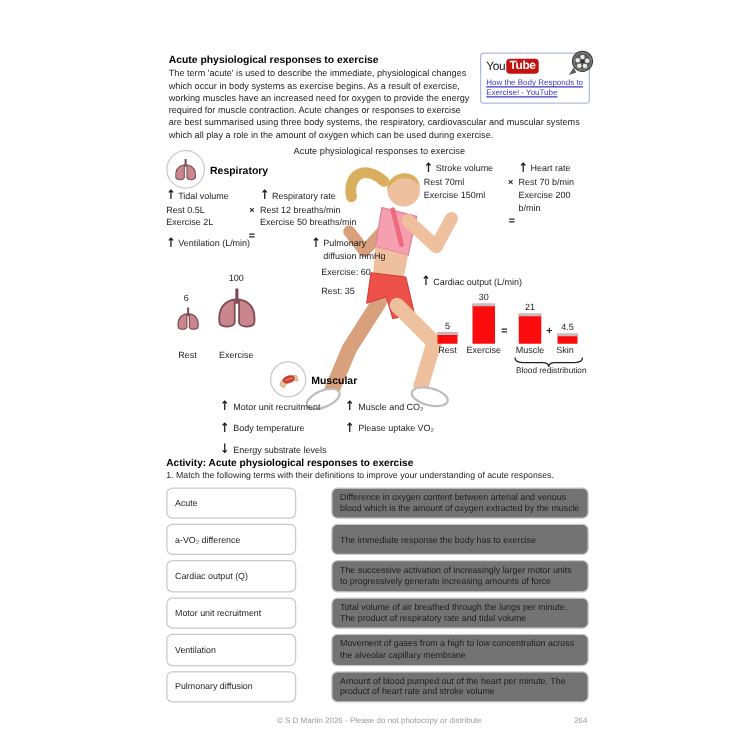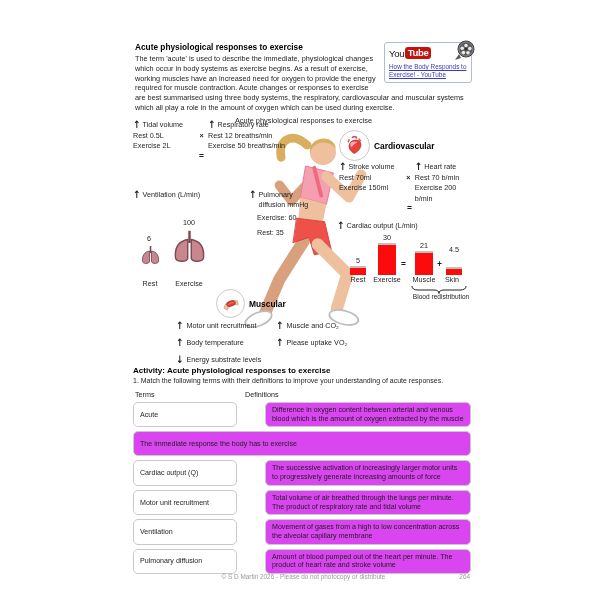--- a/index.html
+++ b/index.html
@@ -73,21 +73,21 @@
   
   .activity-block{left:133px;top:366px;width:338px;}
   .activity-title{font-size:8.1px;font-weight:700;margin:0 0 2px 0;color:#000;}
   .activity-instr{font-size:7px;margin:0 0 6px 0;}
   .col-headers{display:flex;font-size:7.2px;margin:0 0 3px 2px;color:#222;}
   .col-headers .h-terms{width:110px;}
   .match-row{display:flex;gap:28px;margin-bottom:4px;}
   .term-box{width:90px;border:1px solid #c9c9c9;border-radius:5px;padding:3px 6px;
             font-size:7.1px;display:flex;align-items:center;min-height:17px;background:#fff;}
   .def-box{flex:1;border:1px solid #c9c9c9;border-radius:5px;padding:3px 6px;
-           font-size:7.1px;line-height:8.7px;display:flex;align-items:center;min-height:17px;background:#d946ef;}
+           font-size:7.1px;line-height:8.7px;display:flex;align-items:center;min-height:17px;background:#737373;}
 
   
   .footer{left:135px;top:573px;width:337px;text-align:center;font-size:6.4px;color:#9a9a9a;}
   .page-num{left:446px;top:573px;width:24px;text-align:right;font-size:6.4px;color:#9a9a9a;}
 </style>
 </head>
 <body>
 
 <div class="page">
 
@@ -128,20 +128,30 @@
       </svg>
       <a class="yt-link">How the Body Responds to Exercise! - YouTube</a>
     </div>
     <h1 class="doc-title">Acute physiological responses to exercise</h1>
     <p class="intro">The term 'acute' is used to describe the immediate, physiological changes which occur in body systems as exercise begins. As a result of exercise, working muscles have an increased need for oxygen to provide the energy required for muscle contraction. Acute changes or responses to exercise are best summarised using three body systems, the respiratory, cardiovascular and muscular systems which all play a role in the amount of oxygen which can be used during exercise.</p>
   </div>
 
   <div class="layer diagram-caption">Acute physiological responses to exercise</div>
 
   <div class="layer resp-block">
+    <div class="sys-head">
+      <span class="icon-circle">
+        <svg width="21" height="21" viewBox="0 0 20 20">
+          <path d="M10,2 L10,8" stroke="#7d4a52" stroke-width="1.6" fill="none"></path>
+          <path d="M9,6.5 C4,7.5 2,11 2.5,16 C2.8,18.2 8,18.6 9,16.4 Z" fill="#c9868c" stroke="#7d4a52" stroke-width="0.8"></path>
+          <path d="M11,6.5 C16,7.5 18,11 17.5,16 C17.2,18.2 12,18.6 11,16.4 Z" fill="#c9868c" stroke="#7d4a52" stroke-width="0.8"></path>
+        </svg>
+      </span>
+      <span class="sys-title">Respiratory</span>
+    </div>
     <div class="sys-grid">
       <div class="sys-col1">
         <div class="stat">
             <span class="arr">↑</span>
             <span>Tidal volume</span>
           </div>
         <div>Rest 0.5L</div>
         <div>Exercise 2L</div>
       </div>
       <div class="sys-op">×</div>
@@ -183,31 +193,20 @@
   <div class="layer pulm-block">
     <div class="stat">
         <span class="arr">↑</span>
         <span>Pulmonary diffusion mmHg</span>
       </div>
     <div class="pulm-line">Exercise: 60</div>
     <div class="pulm-line" style="margin-top:5px;">Rest: 35</div>
   </div>
 
   <div class="layer cardio-block">
-    <div class="sys-head">
-      <span class="icon-circle">
-        <svg width="21" height="21" viewBox="0 0 20 20">
-          <path d="M8,3 C8,1 12,1 12,3.5" stroke="#c05a6a" stroke-width="1.6" fill="none"></path>
-          <path d="M5,4 L4,7 M14,3.5 L16,6" stroke="#c05a6a" stroke-width="1.4" fill="none"></path>
-          <path d="M5.5,8 C3.5,12 6.5,16 10,17.5 C14,15.5 17.5,11 15.5,7 C13.5,3.8 7.5,4.2 5.5,8 Z" fill="#e8413c" stroke="#a12a2a" stroke-width="0.7"></path>
-          <path d="M6,8 C7,6 11,5.5 12.5,7 C10,8.5 8,10 7.5,12 C6.5,11 5.6,9.5 6,8 Z" fill="#f6a9b2"></path>
-        </svg>
-      </span>
-      <span class="sys-title">Cardiovascular</span>
-    </div>
     <div class="sys-grid">
       <div class="sys-col1" style="width:64px;">
         <div class="stat">
             <span class="arr">↑</span>
             <span>Stroke volume</span>
           </div>
         <div>Rest 70ml</div>
         <div>Exercise 150ml</div>
       </div>
       <div class="sys-op">×</div>
@@ -230,21 +229,21 @@
       </div>
     <div class="chart">
       <div class="bval" style="left:9px;top:23px;">5</div>
       <div class="bar" style="left:13px;top:33px;width:16px;height:7px;"></div>
       <div class="bval" style="left:38px;top:0px;">30</div>
       <div class="bar" style="left:41px;top:10px;width:18px;height:30px;"></div>
       <div class="bop" style="left:64px;">=</div>
       <div class="bval" style="left:75px;top:8px;">21</div>
       <div class="bar" style="left:78px;top:18px;width:18px;height:22px;"></div>
       <div class="bop" style="left:100px;">+</div>
-      <div class="bval" style="left:105px;top:12px;">4.5</div>
+      <div class="bval" style="left:105px;top:24px;">4.5</div>
       <div class="bar" style="left:109px;top:34px;width:16px;height:6px;"></div>
       <div class="bcat" style="left:8px;width:26px;">Rest</div>
       <div class="bcat" style="left:33px;width:34px;">Exercise</div>
       <div class="bcat" style="left:73px;width:28px;">Muscle</div>
       <div class="bcat" style="left:103px;width:24px;">Skin</div>
       <svg class="brace" width="56" height="9" viewBox="0 0 56 9">
         <path d="M1,1 Q1,5 7,5 L23,5 Q28,5 28,8.5 Q28,5 33,5 L49,5 Q55,5 55,1" fill="none" stroke="#222" stroke-width="1"></path>
       </svg>
       <div class="redistrib">Blood redistribution</div>
     </div>
@@ -285,29 +284,26 @@
             <span class="arr">↑</span>
             <span>Please uptake VO₂</span>
           </div>
       </div>
     </div>
   </div>
 
   <div class="layer activity-block">
     <h2 class="activity-title">Activity: Acute physiological responses to exercise</h2>
     <p class="activity-instr">1. Match the following terms with their definitions to improve your understanding of acute responses.</p>
-    <div class="col-headers">
-      <div class="h-terms">Terms</div>
-      <div>Definitions</div>
-    </div>
     <div class="match-row">
       <div class="term-box">Acute</div>
       <div class="def-box">Difference in oxygen content between arterial and venous blood which is the amount of oxygen extracted by the muscle</div>
     </div>
     <div class="match-row">
+      <div class="term-box">a-VO₂ difference</div>
       <div class="def-box">The immediate response the body has to exercise</div>
     </div>
     <div class="match-row">
       <div class="term-box">Cardiac output (Q)</div>
       <div class="def-box">The successive activation of increasingly larger motor units to progressively generate increasing amounts of force</div>
     </div>
     <div class="match-row">
       <div class="term-box">Motor unit recruitment</div>
       <div class="def-box">Total volume of air breathed through the lungs per minute. The product of respiratory rate and tidal volume</div>
     </div>

